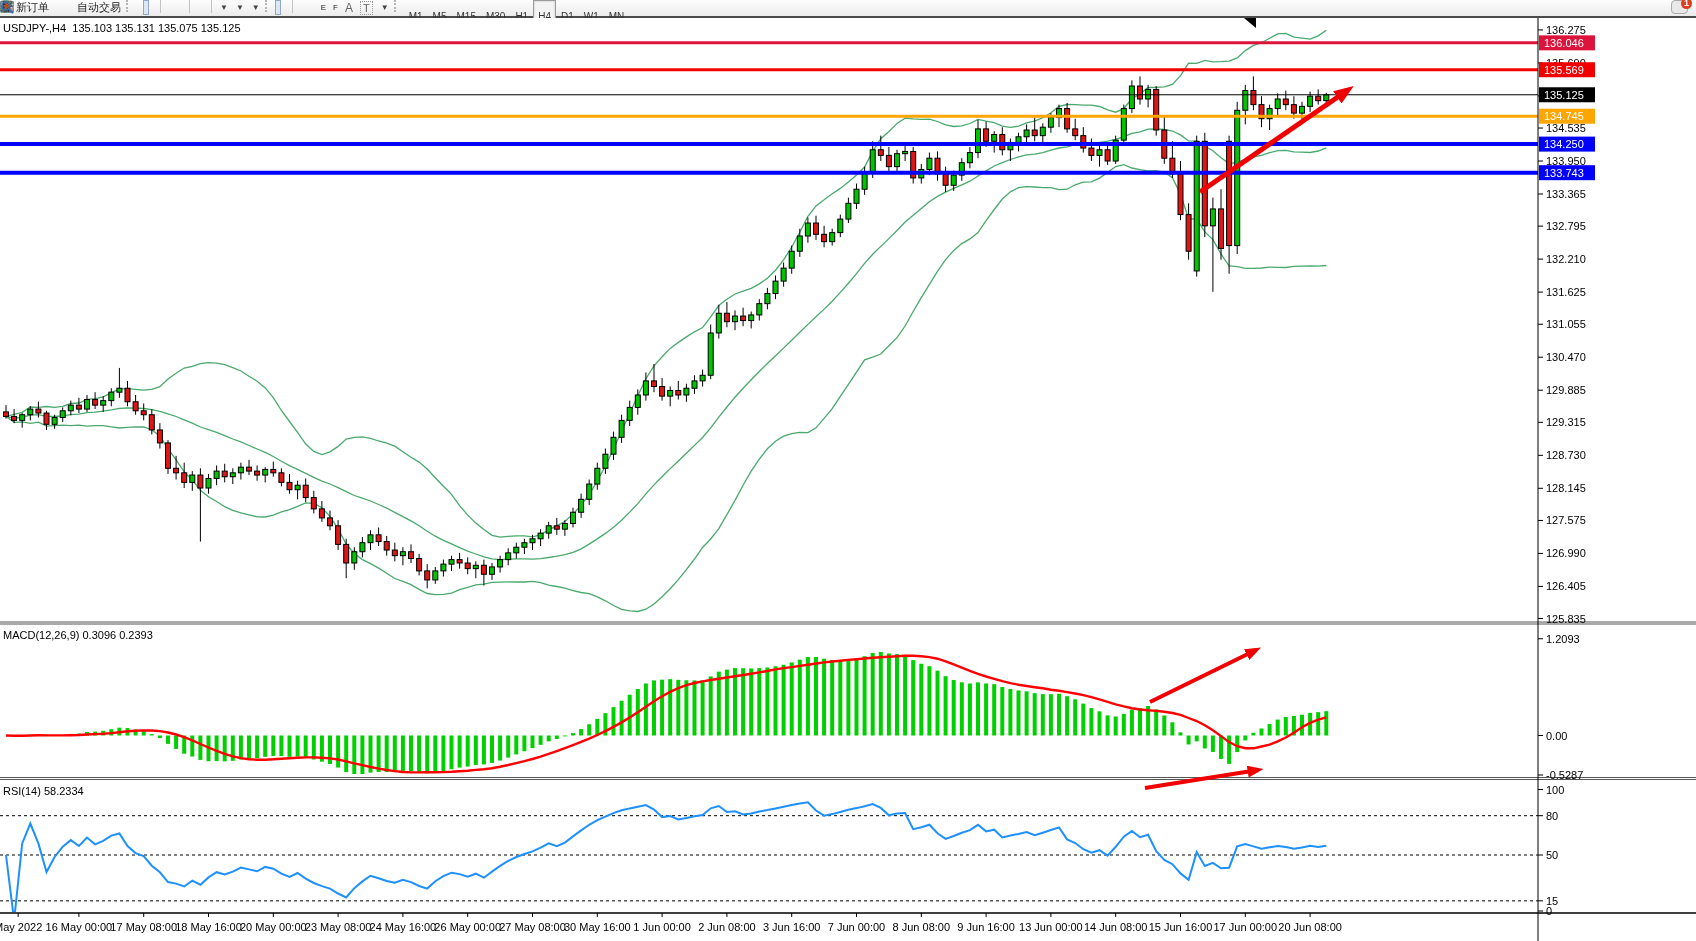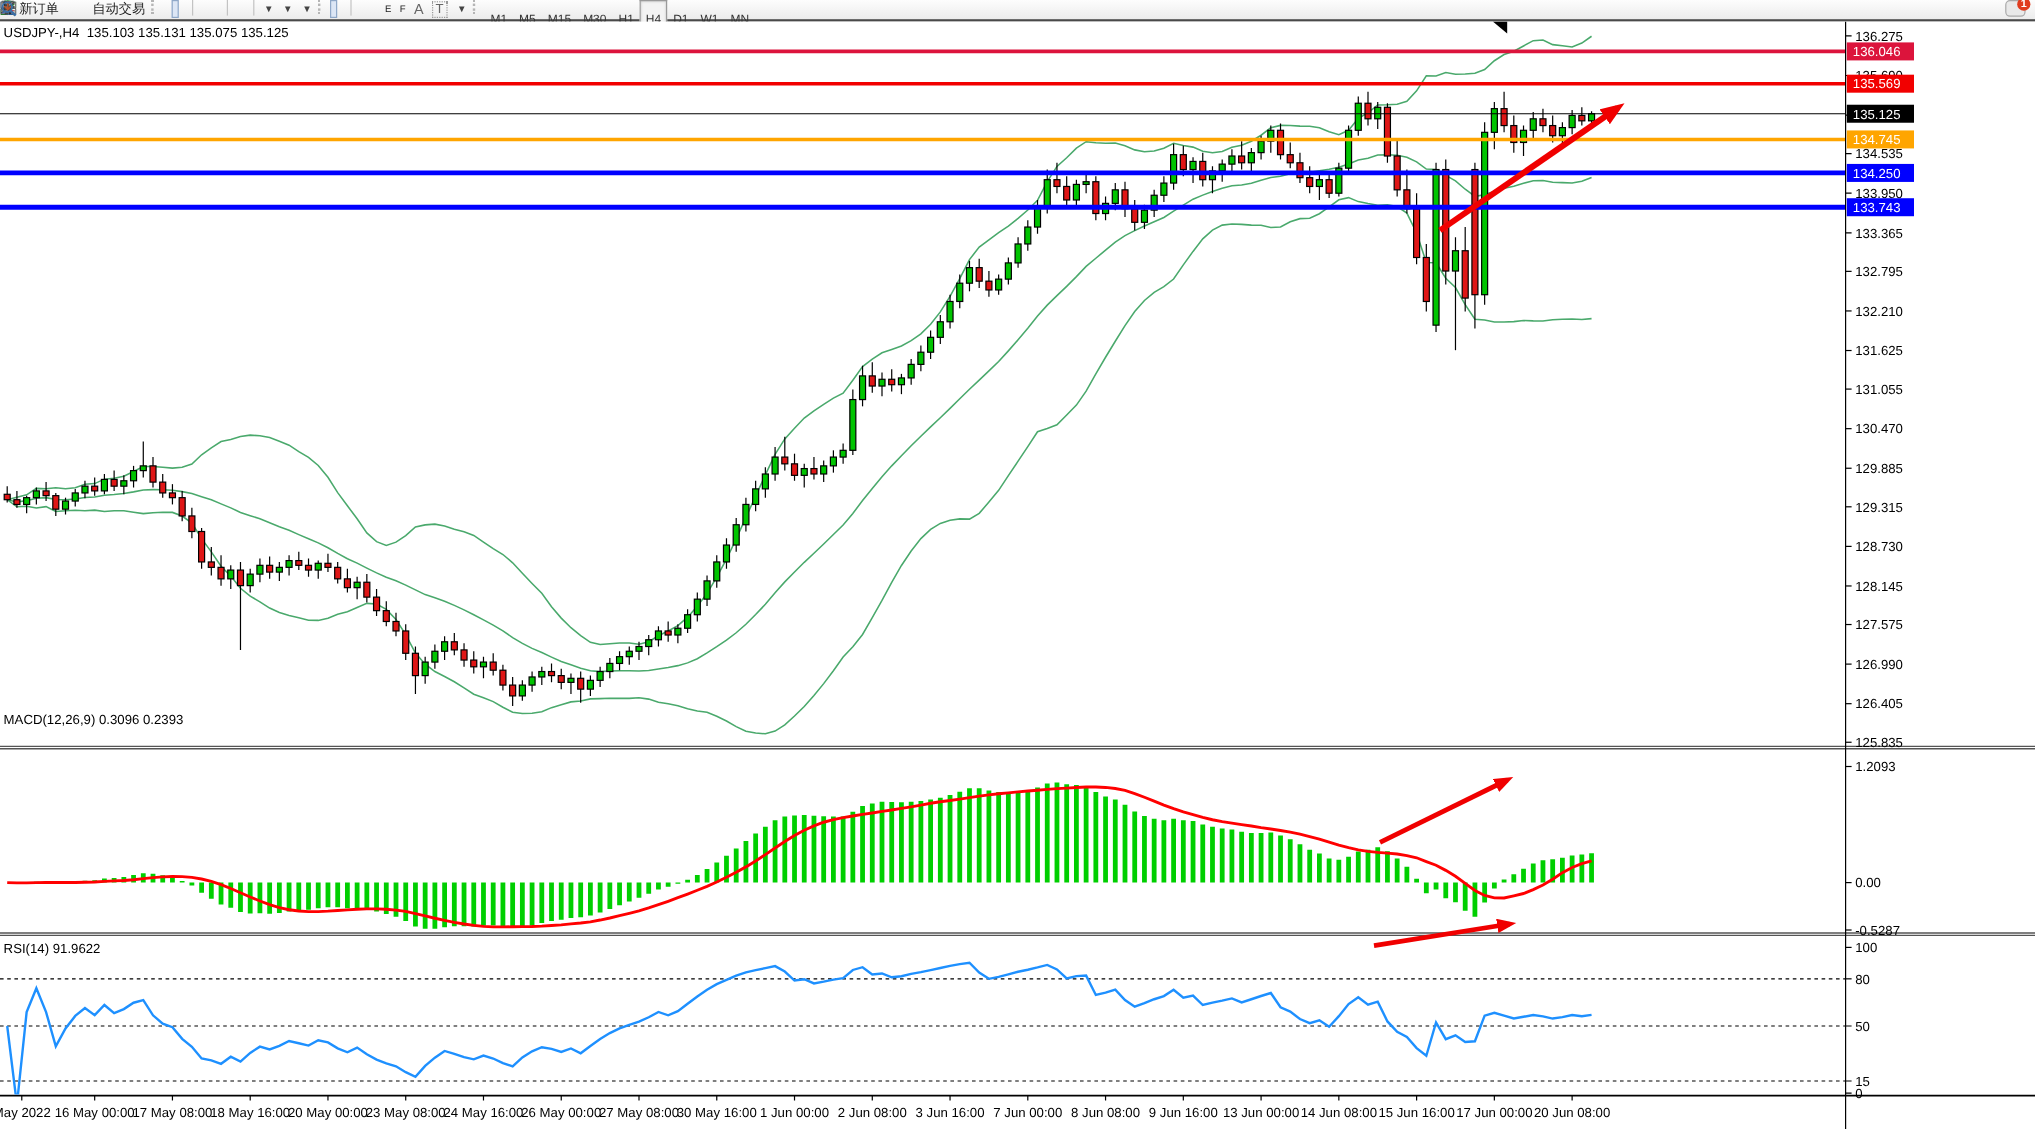--- a/index.html
+++ b/index.html
@@ -18,21 +18,21 @@
   .badge{position:absolute;right:-5px;top:-3px;background:#e03c1e;color:#fff;border-radius:50%;
     width:11px;height:11px;font-size:9px;line-height:11px;text-align:center;font-weight:bold;}
   .tf{border:1px solid transparent;background:transparent;font-size:10px;padding:0 4px;height:33px;
     color:#333;font-family:inherit;}
   .tf.active{background:#f3f3f3;border:1px solid #9a9a9a;border-bottom-color:#fff;box-shadow:inset 0 0 2px #bbb;}
   
   .chartwrap{position:relative;width:1696px;height:754px;background:#fff;}
   svg{position:absolute;left:0;top:0;}
   .overlay-label{position:absolute;font-size:11px;color:#000;white-space:pre;z-index:5;}
   #symline{left:3px;top:4px;}
-  #macdlab{left:3px;top:576px;}
+  #macdlab{left:3px;top:611px;}
   #rsilab{left:3px;top:767px;}
   text{font-family:"Liberation Sans","DejaVu Sans",sans-serif;}
 </style>
 </head>
 <body>
 
 <div class="toolbar">
   <span class="grip"></span>
   <button class="tbtn">
     <svg class="ic" width="13" height="13">
@@ -204,21 +204,21 @@
     </svg>
     <span class="bubble">
       <span class="badge">1</span>
     </span>
   </span>
 </div>
 
 <div class="chartwrap">
   <div class="overlay-label" id="symline">USDJPY-,H4  135.103 135.131 135.075 135.125</div>
   <div class="overlay-label" id="macdlab">MACD(12,26,9) 0.3096 0.2393</div>
-  <div class="overlay-label" id="rsilab">RSI(14) 91.9622</div>
+  <div class="overlay-label" id="rsilab">RSI(14) 58.2334</div>
   <svg id="cv" width="1696" height="923" viewBox="0 18 1696 923">
       <defs>
         <clipPath id="clipP">
           <rect x="0" y="18" width="1538" height="604"></rect>
         </clipPath>
         <clipPath id="clipM">
           <rect x="0" y="625" width="1538" height="152"></rect>
         </clipPath>
         <clipPath id="clipR">
           <rect x="0" y="781" width="1538" height="131"></rect>

